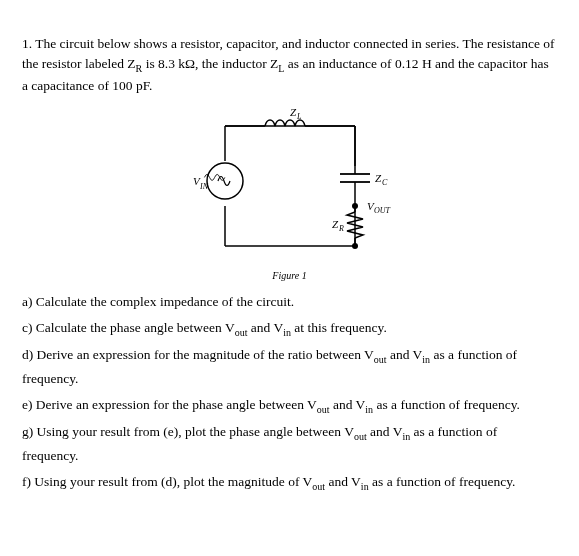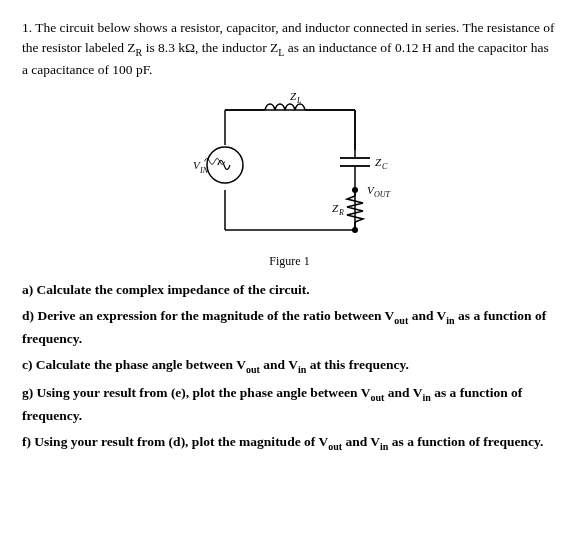--- a/index.html
+++ b/index.html
@@ -8,41 +8,42 @@
       min-height: 556px;
       background: #fff;
       font-family: "Times New Roman", Times, serif;
       font-size: 13.5px;
       color: #000;
       padding: 18px 22px 18px 22px;
     }
     .problem-text {
       line-height: 1.5;
       margin-bottom: 10px;
+      margin-top: 16px;
     }
     .circuit-container {
       display: flex;
       justify-content: center;
       margin: 10px 0 4px 0;
     }
     .circuit-svg {
       width: 210px;
       height: 160px;
     }
     .figure-label {
       text-align: center;
-      font-size: 12px;
+      font-size: 10px;
       margin-bottom: 10px;
+      font-style: italic;
     }
     .questions {
       line-height: 1.6;
     }
     .question-item {
       margin-bottom: 4px;
-      font-weight: bold;
     }
     sub, sup {
       font-size: 10px;
     }
   </style>
 </head>
 <body>
 
 <div class="problem-text">
   <span>1. The circuit below shows a resistor, capacitor, and inductor connected in series. The resistance of the resistor labeled Z<sub>R</sub> is 8.3 kΩ, the inductor Z<sub>L</sub> as an inductance of 0.12 H and the capacitor has a capacitance of 100 pF.</span>
@@ -111,27 +112,30 @@
 </div>
 
 <div class="questions">
 
   <div class="question-item">
     <span>a) Calculate the complex impedance of the circuit.</span>
   </div>
 
 
   <div class="question-item">
+    <span>c) Calculate the phase angle between V<sub>out</sub> and V<sub>in</sub> at this frequency.</span>
+  </div>
+
+  <div class="question-item">
     <span>d) Derive an expression for the magnitude of the ratio between V<sub>out</sub> and V<sub>in</sub> as a function of frequency.</span>
   </div>
 
   <div class="question-item">
-    <span>c) Calculate the phase angle between V<sub>out</sub> and V<sub>in</sub> at this frequency.</span>
+    <span>e) Derive an expression for the phase angle between V<sub>out</sub> and V<sub>in</sub> as a function of frequency.</span>
   </div>
-
 
   <div class="question-item">
     <span>g) Using your result from (e), plot the phase angle between V<sub>out</sub> and V<sub>in</sub> as a function of frequency.</span>
   </div>
 
   <div class="question-item">
     <span>f) Using your result from (d), plot the magnitude of V<sub>out</sub> and V<sub>in</sub> as a function of frequency.</span>
   </div>
 
 </div>

